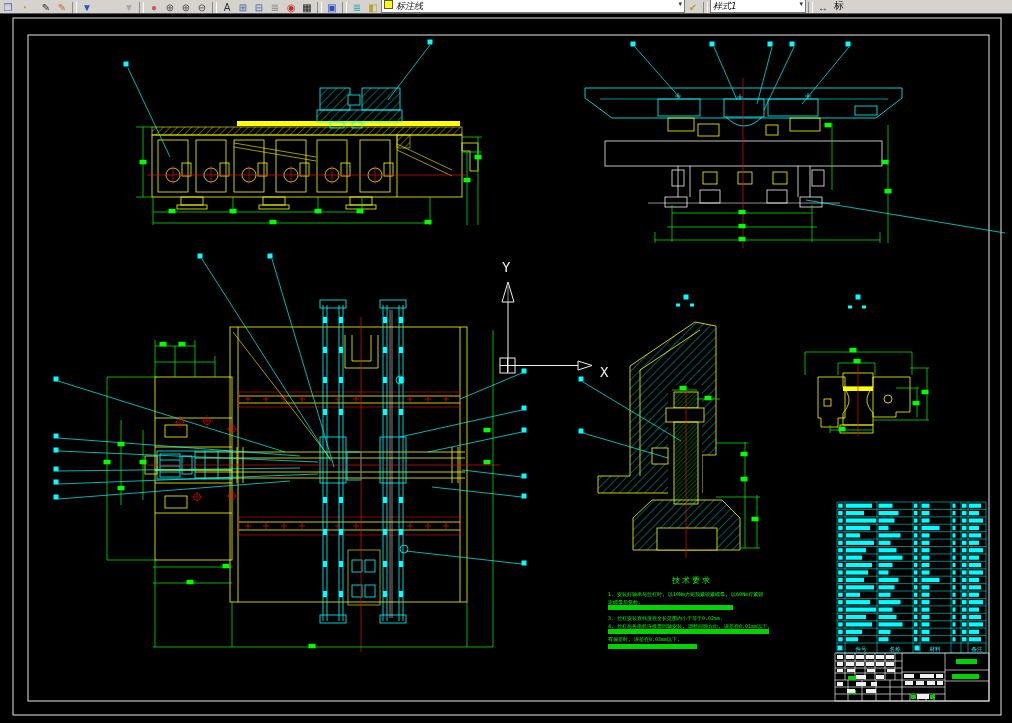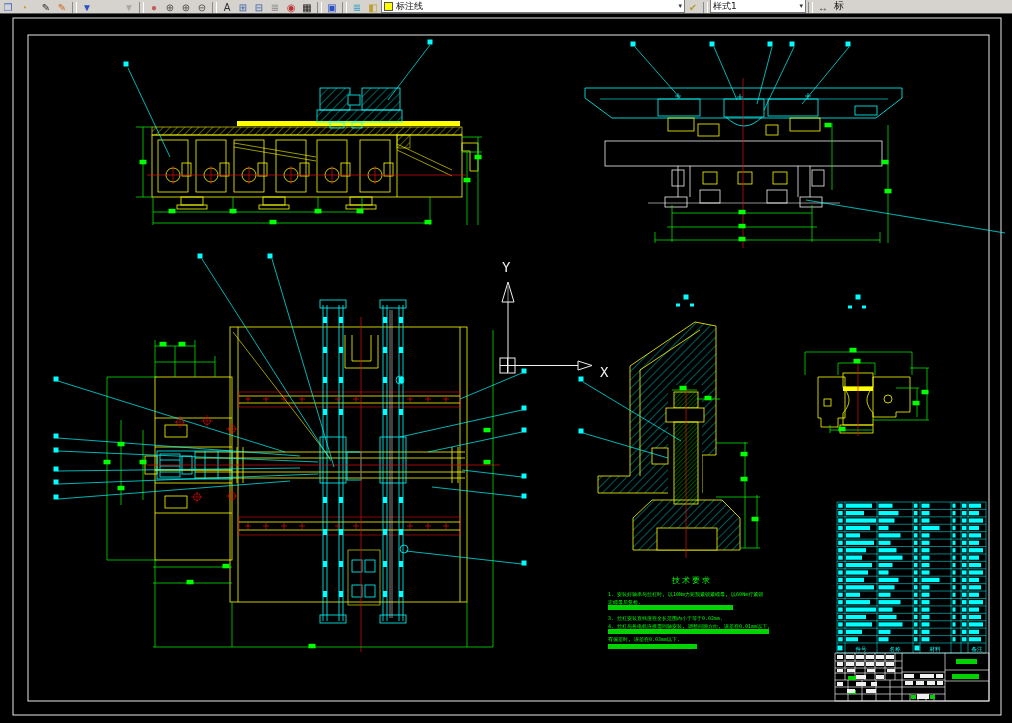--- a/index.html
+++ b/index.html
@@ -5,22 +5,22 @@
   html,body{margin:0;padding:0;background:#000;width:1012px;height:723px;overflow:hidden;
     font-family:"Liberation Sans",sans-serif;}
   #stage{position:relative;width:1012px;height:723px;background:#000;}
   .toolbar{position:absolute;top:0;left:0;width:1012px;height:13px;background:#d6d3ce;
     display:flex;align-items:flex-end;overflow:hidden;z-index:5;border-bottom:1px solid #5a5a5a;}
   .tb-icon{flex:0 0 auto;width:16px;height:13px;font-size:10px;line-height:15px;text-align:center;
     overflow:hidden;cursor:pointer;}
   .tb-sep{flex:0 0 auto;width:3px;height:11px;border-left:1px solid #8a8a8a;border-right:1px solid #ffffff;margin:0 2px;}
   .tb-gap{flex:0 0 auto;}
   .tb-combo{flex:0 0 auto;height:12px;background:#fff;border:1px solid #7a7a7a;display:flex;
-    align-items:center;font-size:9px;color:#111;padding:0 2px;overflow:hidden;cursor:pointer;
-    font-family:"DejaVu Sans",sans-serif;}
+    font-size:9px;color:#111;padding:0 2px;overflow:hidden;cursor:pointer;
+    font-family:"DejaVu Sans",sans-serif;font-style:italic;}
   .tb-combo .swatch{width:7px;height:7px;margin-right:3px;flex:0 0 auto;border:1px solid #555;}
   .tb-combo .arrow{margin-left:auto;font-size:7px;color:#333;padding-left:4px;}
   .tb-label{flex:0 0 auto;font-size:10px;color:#111;padding-left:3px;overflow:hidden;}
   svg{position:absolute;top:0;left:0;}
   text{font-family:"DejaVu Sans Mono","DejaVu Sans",monospace;}
 </style>
 </head>
 <body>
 <div id="stage">
 

